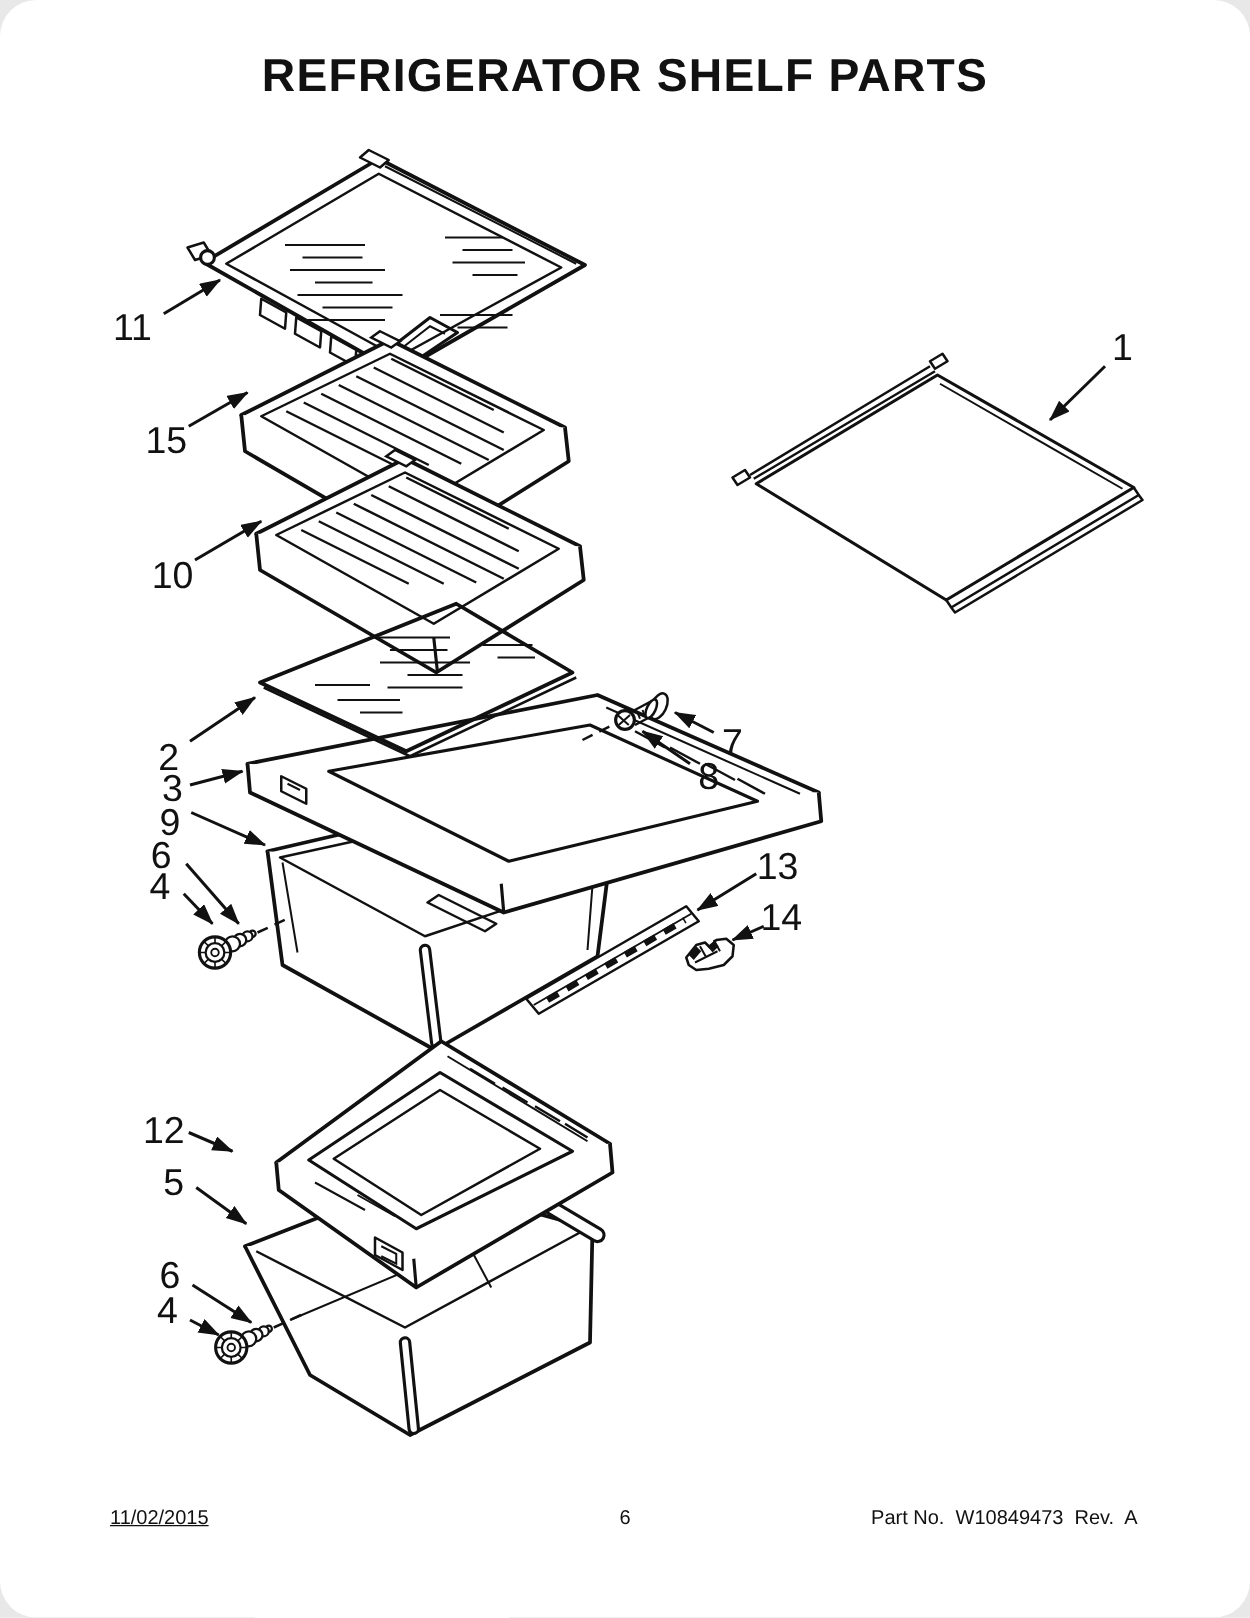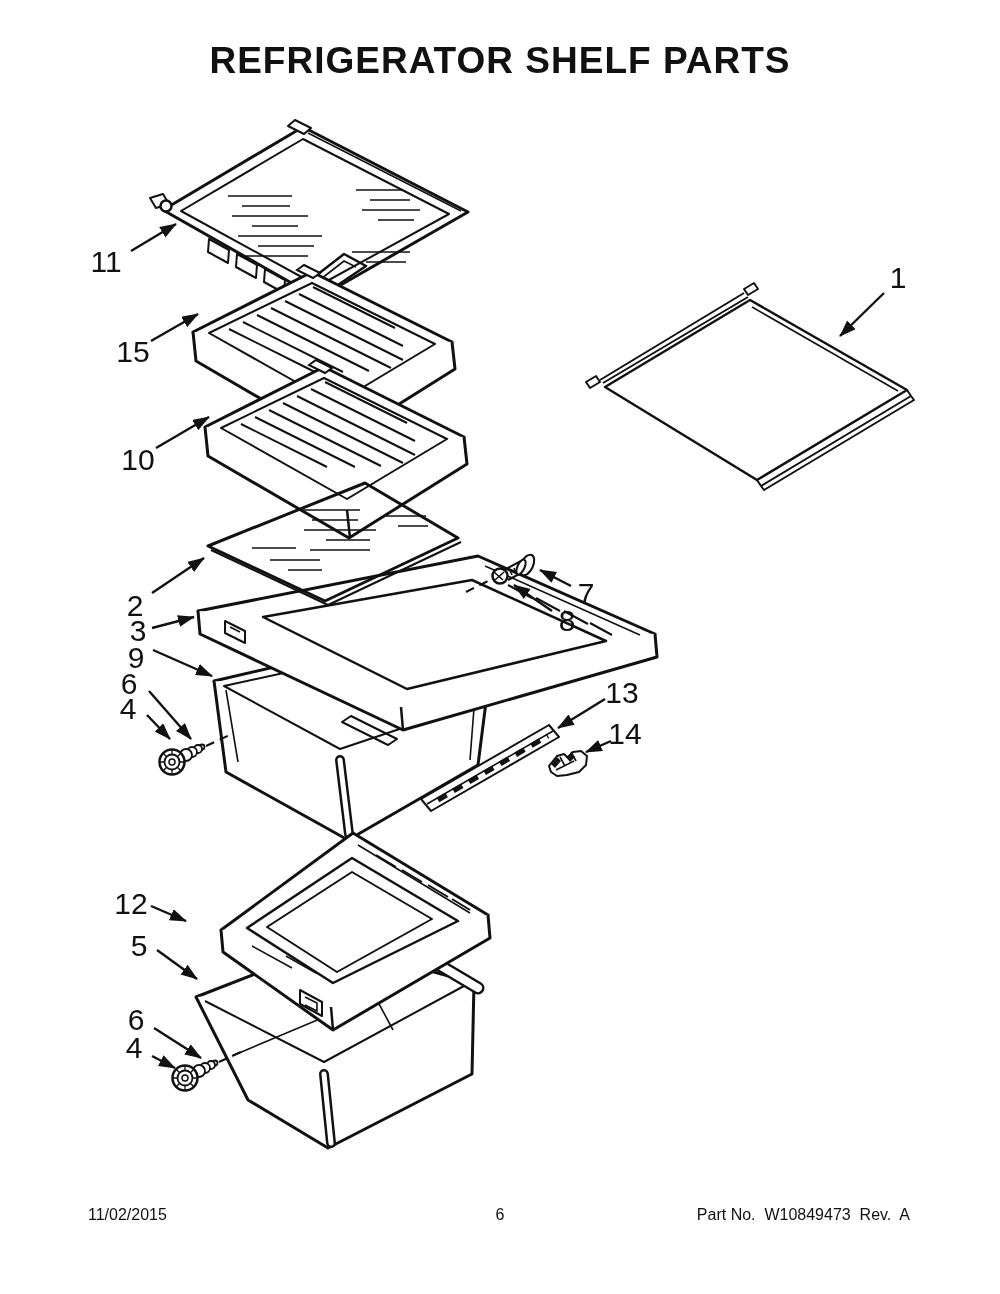--- a/index.html
+++ b/index.html
@@ -1,30 +1,31 @@
 <!DOCTYPE html>
 <html><head>
 <meta charset="utf-8">
 <style>
   html,body{margin:0;padding:0;background:#e8e8e8;}
   .page{
     position:relative;width:1000px;height:1294px;margin:0 auto;
     background:#ffffff;font-family:"Liberation Sans", sans-serif;color:#111;
     overflow:hidden;
+    border-radius:29px;
   }
   .title{
     position:absolute;top:40px;left:0;width:100%;
     text-align:center;font-size:37px;font-weight:bold;letter-spacing:1px;
     color:#111;
   }
   .diagram{position:absolute;left:0;top:0;}
   .footer-date,.footer-page,.footer-part{
     position:absolute;top:1206px;font-size:16px;color:#111;white-space:pre;
   }
-  .footer-date{left:88px;}
+  .footer-date{left:88px;text-decoration:underline;}
   .footer-page{left:0;width:100%;text-align:center;}
   .footer-part{right:90px;text-align:left;}
   
   .s3{fill:#fff;stroke:#111;stroke-width:3;stroke-linejoin:round;}
   .s3n{fill:none;stroke:#111;stroke-width:3;stroke-linejoin:round;}
   .s25{fill:none;stroke:#111;stroke-width:2.5;stroke-linejoin:round;}
   .s25w{fill:#fff;stroke:#111;stroke-width:2.5;stroke-linejoin:round;}
   .s2{fill:none;stroke:#111;stroke-width:2;stroke-linejoin:round;}
   .s2w{fill:#fff;stroke:#111;stroke-width:2;stroke-linejoin:round;}
   .s16{fill:none;stroke:#111;stroke-width:1.6;}

